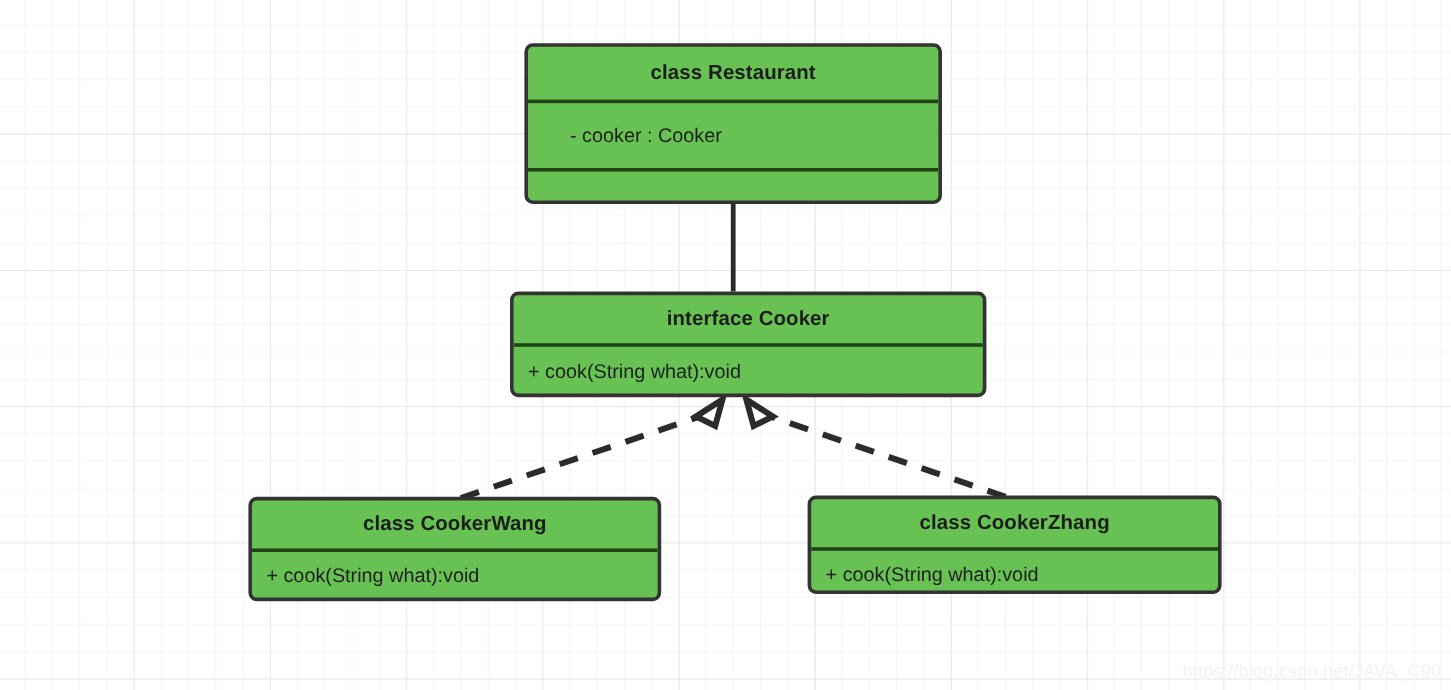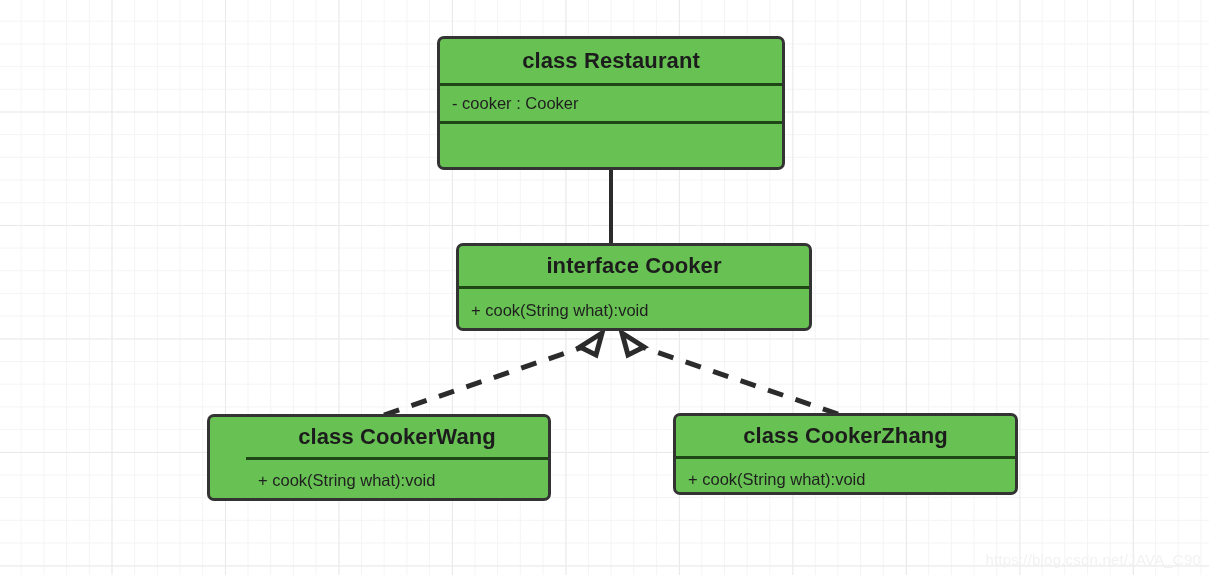--- a/index.html
+++ b/index.html
@@ -52,21 +52,21 @@
     border-radius: 7px;
     overflow: hidden;
     z-index: 3;
   }
 
   .uml-title {
     box-sizing: border-box;
     width: 100%;
     text-align: center;
     font-weight: bold;
-    font-size: 22px;
+    font-size: 17px;
     color: #1c1c1c;
     display: flex;
     align-items: center;
     justify-content: center;
     letter-spacing: 0.1px;
   }
 
   .uml-sep {
     width: 100%;
     height: 3px;
@@ -85,37 +85,36 @@
   }
 
   
   #box-restaurant {
     left: 437px;
     top: 36px;
     width: 348px;
     height: 134px;
   }
   #box-restaurant .uml-title { height: 44px; }
-  #box-restaurant .uml-row { height: 35px; }
+  #box-restaurant .uml-row { height: 54px; margin-left: 23px; }
 
   #box-cooker {
-    left: 456px;
+    left: 425px;
     top: 243px;
-    width: 356px;
+    width: 397px;
     height: 88px;
   }
   #box-cooker .uml-title { height: 40px; }
   #box-cooker .uml-row { height: 42px; }
 
   #box-cookerwang {
     left: 207px;
     top: 414px;
     width: 344px;
     height: 87px;
-    padding-left: 36px;
   }
   #box-cookerwang .uml-title { height: 40px; }
   #box-cookerwang .uml-row { height: 41px; }
 
   #box-cookerzhang {
     left: 673px;
     top: 413px;
     width: 345px;
     height: 82px;
   }

